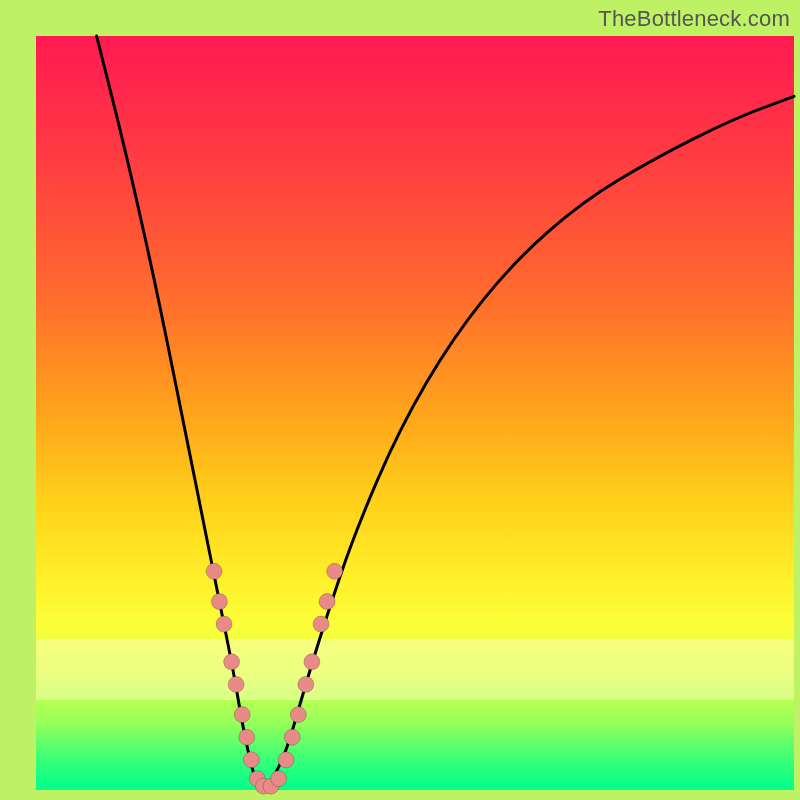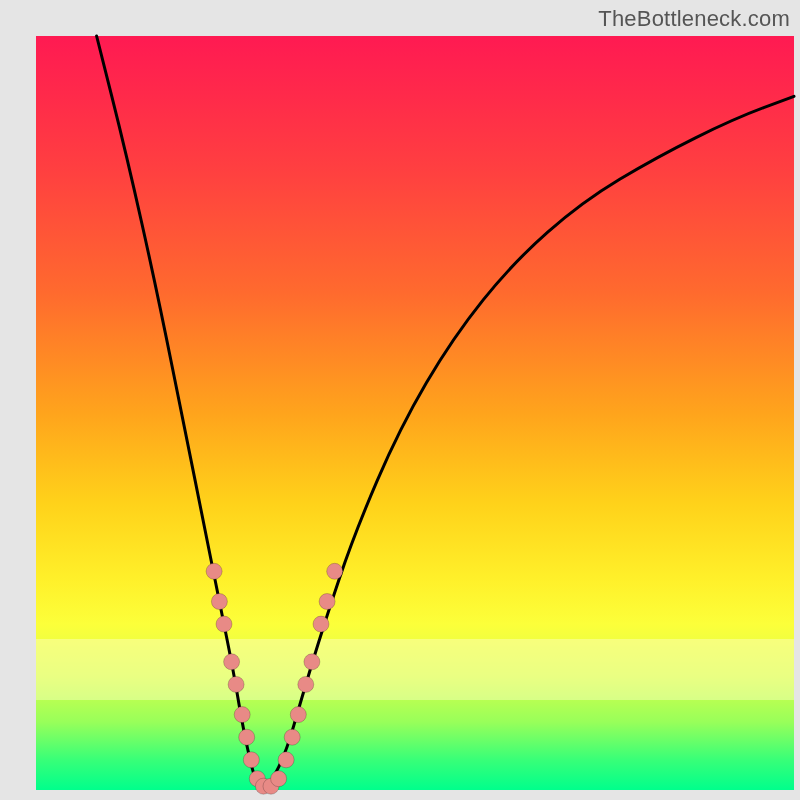--- a/index.html
+++ b/index.html
@@ -8,21 +8,21 @@
     width: 800px;
     height: 800px;
     overflow: hidden;
     background: #000;
     font-family: Arial, Helvetica, sans-serif;
   }
   .outer {
     position: relative;
     width: 800px;
     height: 800px;
-    background: #e5e5e5;
+    background: #bef264;
   }
   .plot {
     position: absolute;
     left: 36px;
     top: 36px;
     width: 758px;
     height: 754px;
     
     background: linear-gradient(to bottom,
       #ff1a52 0%,

